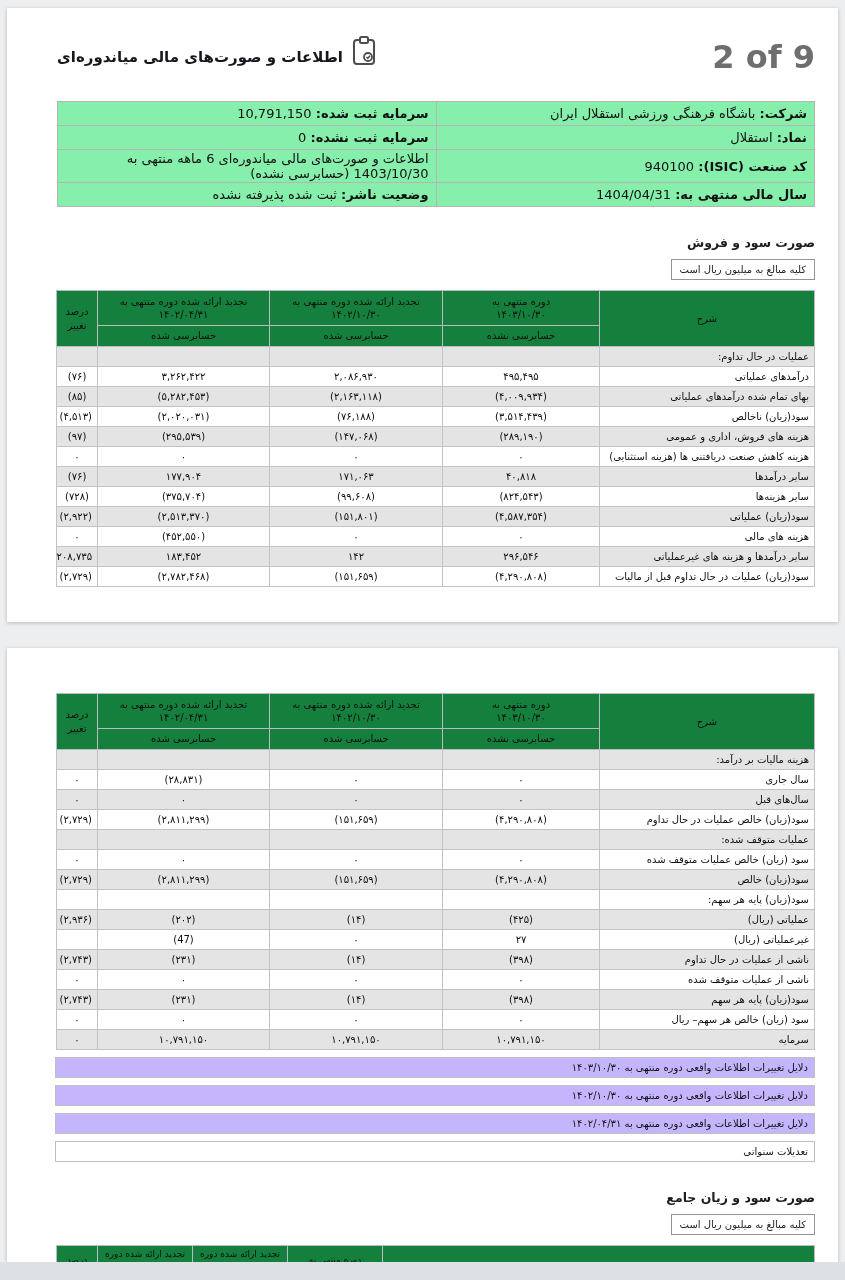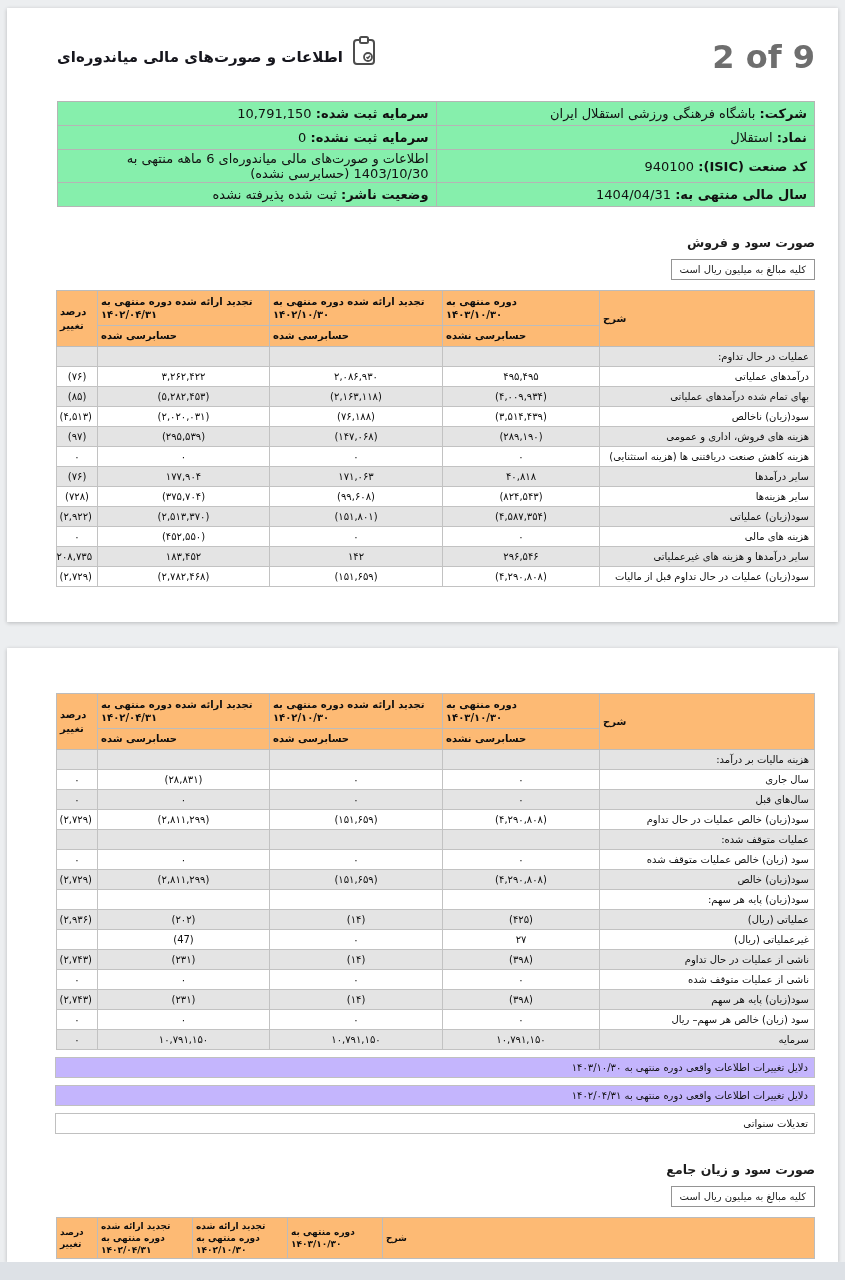--- a/index.html
+++ b/index.html
@@ -34,21 +34,21 @@
   table.company .val{font-weight:normal;}
 
   .section-title{font-size:12.5px;font-weight:bold;color:#1c1c1c;margin:28px 23px 0 0;text-align:right;}
   .note-wrap{display:flex;justify-content:flex-start;margin:9px 23px 0 0;text-align:center;}
   .note-box{border:1px solid #949494;background:#fff;font-size:10px;color:#222;padding:4px 8px;}
 
   
   table.fin{border-collapse:collapse;width:758px;margin:10px 23px 0 50px;table-layout:fixed;}
   table.fin th,table.fin td{border:1px solid #c2c2c2;font-size:10px;color:#0d0d0d;}
   table.fin thead th{
-    background:#fdba74;font-weight:bold;text-align:left;vertical-align:middle;
+    background:#15803d;font-weight:normal;text-align:center;vertical-align:middle;
     line-height:1.35;padding:2px 3px;border-color:#bcbcbc;
   }
   table.fin thead tr.r1 th{height:30px;}
   table.fin thead tr.r2 th{height:16px;}
   table.fin tbody td{height:17px;padding:1px 5px;background:#fff;}
   table.fin tbody tr:nth-child(odd) td{background:#e4e4e4;}
   table.fin td.desc-cell{text-align:right;}
   table.fin td.num-cell{text-align:center;}
   col.c-desc{width:215px;} col.c-v1{width:157px;} col.c-v2{width:173px;} col.c-v3{width:172px;} col.c-pct{width:41px;}
   table.t3 col.c-desc{width:432px;} table.t3 col.c-v1,table.t3 col.c-v2,table.t3 col.c-v3{width:95px;}
@@ -350,20 +350,21 @@
           <td class="num-cell">۱۰,۷۹۱,۱۵۰</td>
           <td class="num-cell">۱۰,۷۹۱,۱۵۰</td>
           <td class="num-cell">۱۰,۷۹۱,۱۵۰</td>
           <td class="num-cell">۰</td>
         </tr>
       </tbody>
   </table>
 
   <div>
       <div class="foot-row">دلایل تغییرات اطلاعات واقعی دوره منتهی به ۱۴۰۳/۱۰/۳۰</div>
+      <div class="foot-row">دلایل تغییرات اطلاعات واقعی دوره منتهی به ۱۴۰۲/۱۰/۳۰</div>
       <div class="foot-row">دلایل تغییرات اطلاعات واقعی دوره منتهی به ۱۴۰۲/۰۴/۳۱</div>
       <div class="foot-row white">تعدیلات سنواتی</div>
     </div>
 
   <div class="section-title" id="comp-title">صورت سود و زیان جامع</div>
   <div class="note-wrap">
       <div class="note-box">کلیه مبالغ به میلیون ریال است</div>
     </div>
 
   <table class="fin t3" id="table3">

